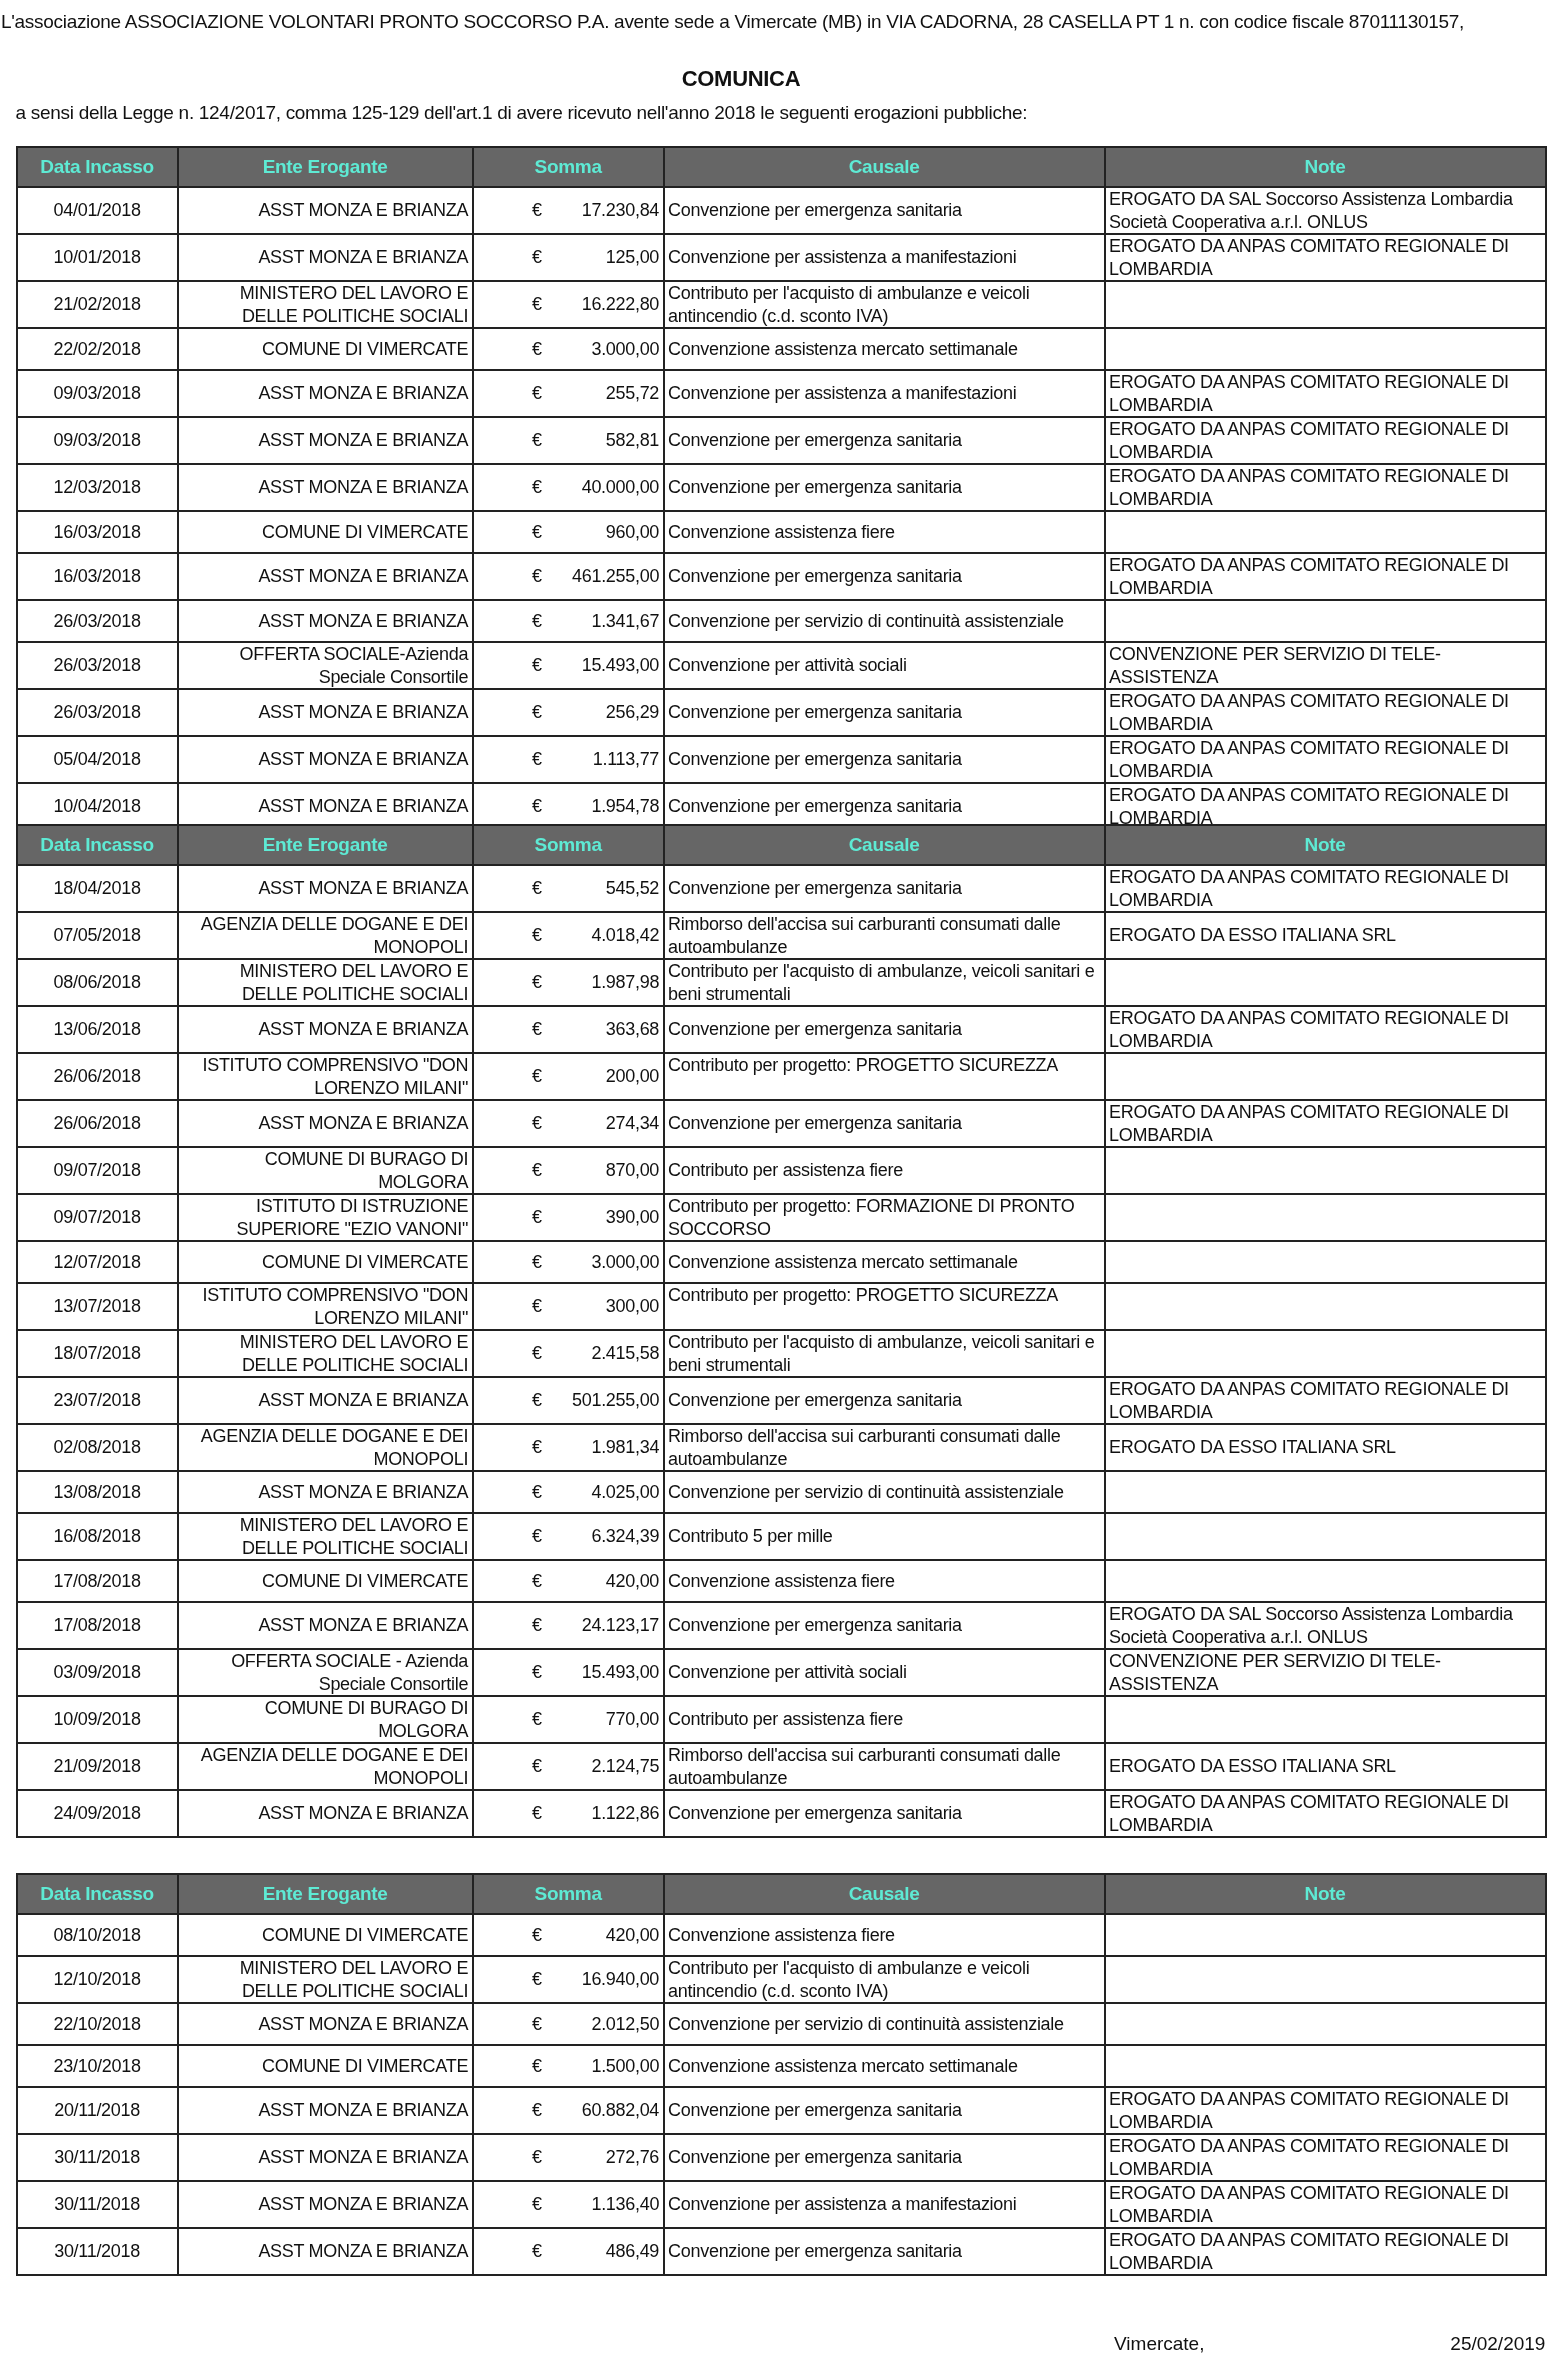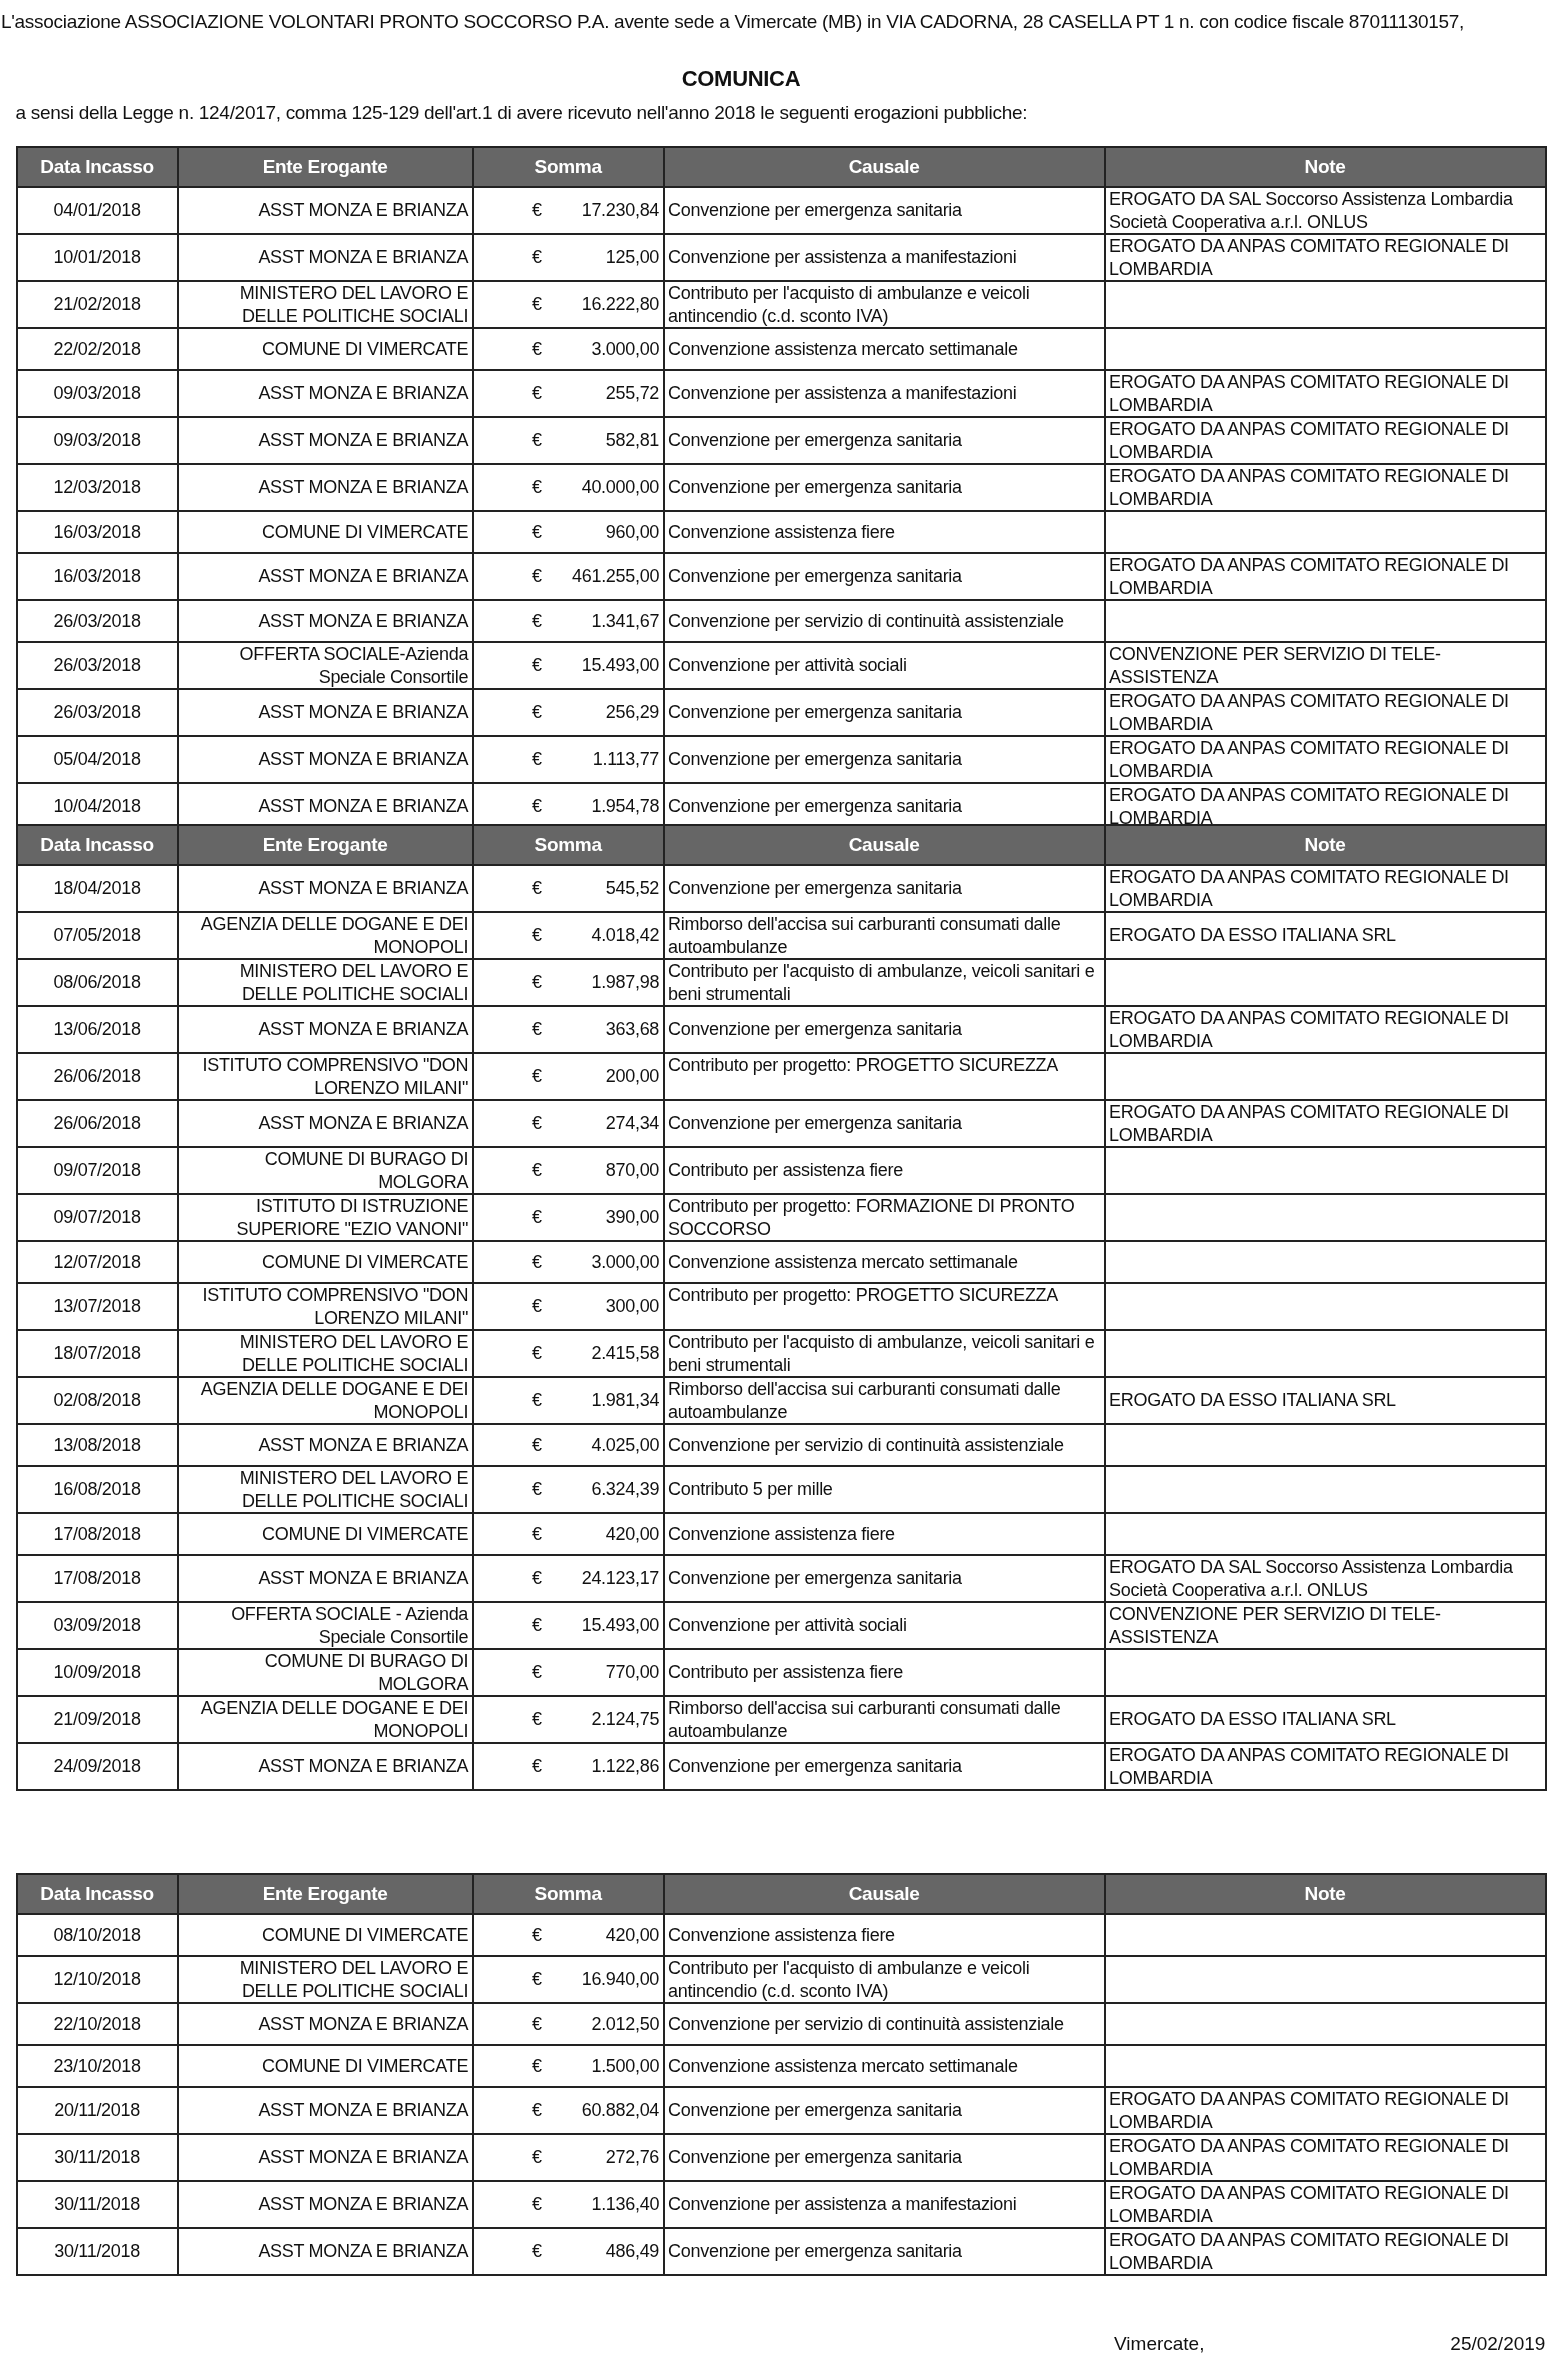--- a/index.html
+++ b/index.html
@@ -22,21 +22,21 @@
     position: absolute; left: 15.6px; width: 1530px;
     border-collapse: collapse; table-layout: fixed;
     font-size: 18px; letter-spacing: -0.3px;
   }
   table.grid col.c-date { width: 161px; }
   table.grid col.c-ente { width: 295px; }
   table.grid col.c-somma { width: 191px; }
   table.grid col.c-causale { width: 441px; }
   table.grid col.c-note { width: 441px; }
   table.grid th {
-    background: #666666; color: #ffffff; font-weight: bold;
+    background: #666666; color: #5eead4; font-weight: bold;
     height: 38px; border: 2.6px solid #222; font-size: 19px; padding: 0;
   }
   table.grid td {
     border: 2.6px solid #222; padding: 0 3.5px; vertical-align: middle;
     line-height: 22.5px; height: 40px; overflow: hidden;
   }
   td.date { text-align: center; }
   td.ente { text-align: right; padding: 0 0.9px; }
   td.somma { padding: 0 2.6px 0 0; }
   td.somma .wrap { display: flex; justify-content: space-between; align-items: center; }
@@ -389,20 +389,32 @@
         <td class="somma">
           <div class="wrap">
             <span class="eur">€</span>
             <span>2.415,58</span>
           </div>
         </td>
         <td class="causale">Contributo per l'acquisto di ambulanze, veicoli sanitari e beni strumentali</td>
         <td class="note"></td>
       </tr>
       <tr>
+        <td class="date">23/07/2018</td>
+        <td class="ente">ASST MONZA E BRIANZA</td>
+        <td class="somma">
+          <div class="wrap">
+            <span class="eur">€</span>
+            <span>501.255,00</span>
+          </div>
+        </td>
+        <td class="causale">Convenzione per emergenza sanitaria</td>
+        <td class="note">EROGATO DA ANPAS COMITATO REGIONALE DI LOMBARDIA</td>
+      </tr>
+      <tr>
         <td class="date">02/08/2018</td>
         <td class="ente">AGENZIA DELLE DOGANE E DEI MONOPOLI</td>
         <td class="somma">
           <div class="wrap">
             <span class="eur">€</span>
             <span>1.981,34</span>
           </div>
         </td>
         <td class="causale">Rimborso dell'accisa sui carburanti consumati dalle autoambulanze</td>
         <td class="note">EROGATO DA ESSO ITALIANA SRL</td>

